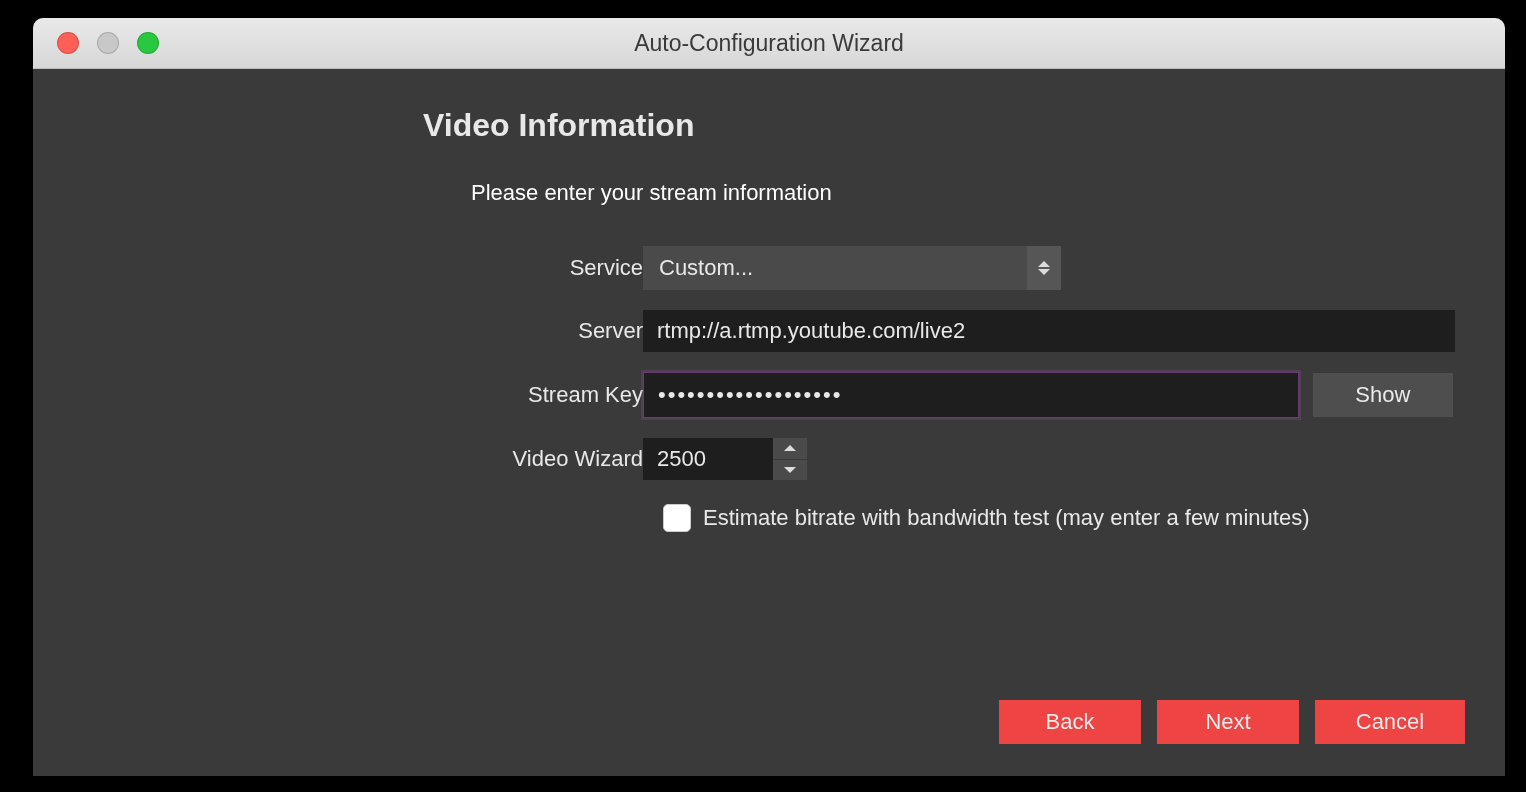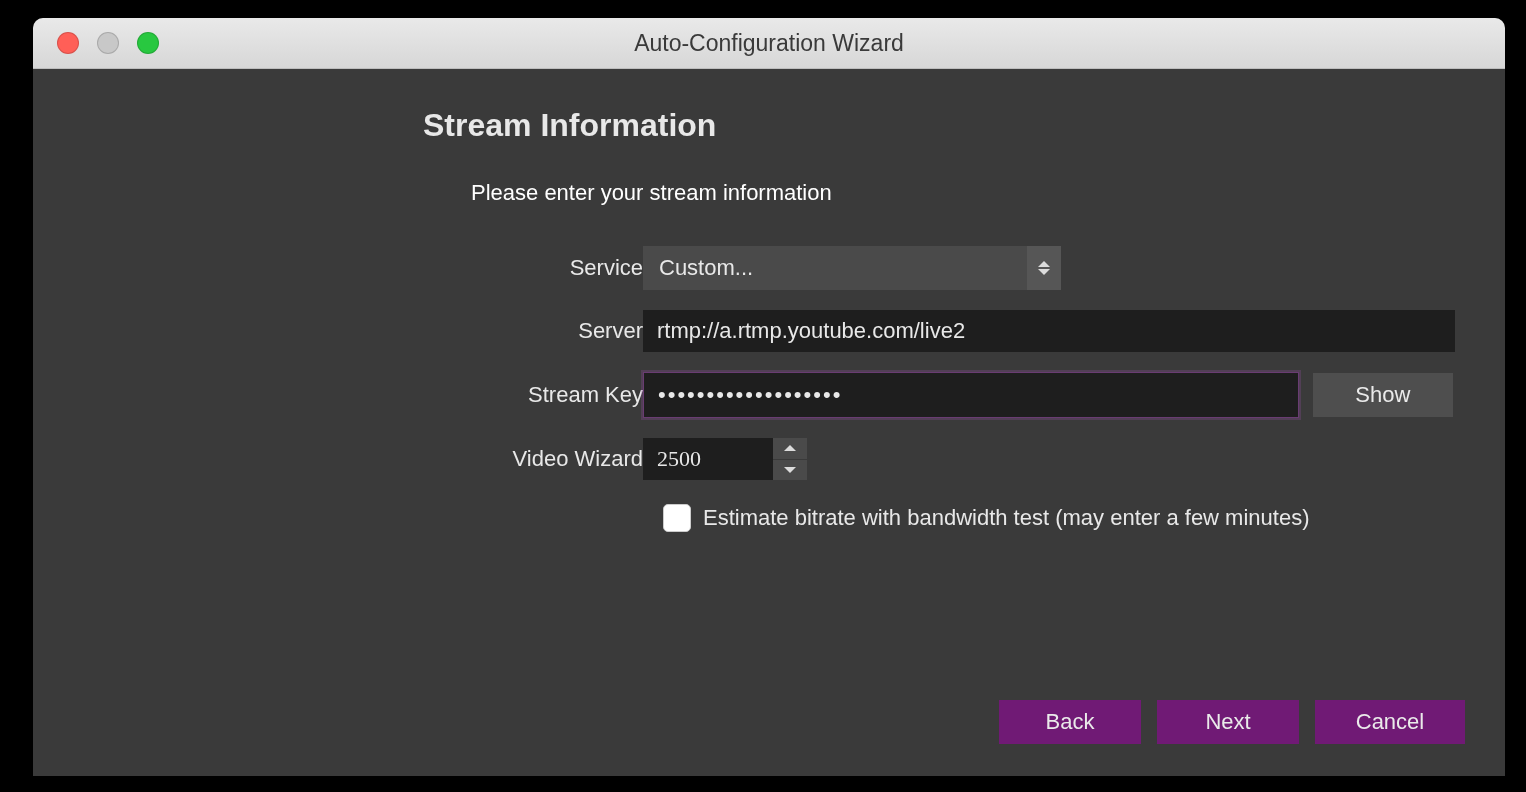--- a/index.html
+++ b/index.html
@@ -153,21 +153,20 @@
     background: #4e4e4e;
     color: #eaeaea;
     border: none;
     font-size: 22px;
     cursor: pointer;
   }
 
   .spinwrap {
     display: flex;
     align-items: flex-start;
-    font-family: Liberation Serif, serif;
   }
   .spininput {
     width: 102px;
     height: 42px;
     background: #1e1e1e;
     color: #e8e8e8;
     border: none;
     outline: none;
     font-size: 22px;
     padding: 0 14px;
@@ -210,21 +209,21 @@
   .footer {
     position: absolute;
     bottom: 32px;
     right: 40px;
     display: flex;
     gap: 16px;
   }
   .footbtn {
     width: 142px;
     height: 44px;
-    background: #701a75;
+    background: #ef4444;
     color: #eaeaea;
     border: none;
     font-size: 22px;
     cursor: pointer;
   }
   .footbtn.cancel { width: 150px; }
 
   input::-webkit-inner-spin-button,
   input::-webkit-outer-spin-button { -webkit-appearance: none; margin: 0; }
 </style>
@@ -236,21 +235,21 @@
   <div class="titlebar">
     <div class="traffic">
       <div class="tl close"></div>
       <div class="tl min"></div>
       <div class="tl max"></div>
     </div>
     <div class="title">Auto-Configuration Wizard</div>
   </div>
 
   <div class="content">
-    <div class="heading">Stream Information</div>
+    <div class="heading">Video Information</div>
     <div class="subheading">Please enter your stream information</div>
 
     <div class="form">
 
       <div class="row">
         <div class="label">Service</div>
         <div class="dropdown">
           <span>Custom...</span>
           <div class="arrowbox">
             <span class="up-caret"></span>

